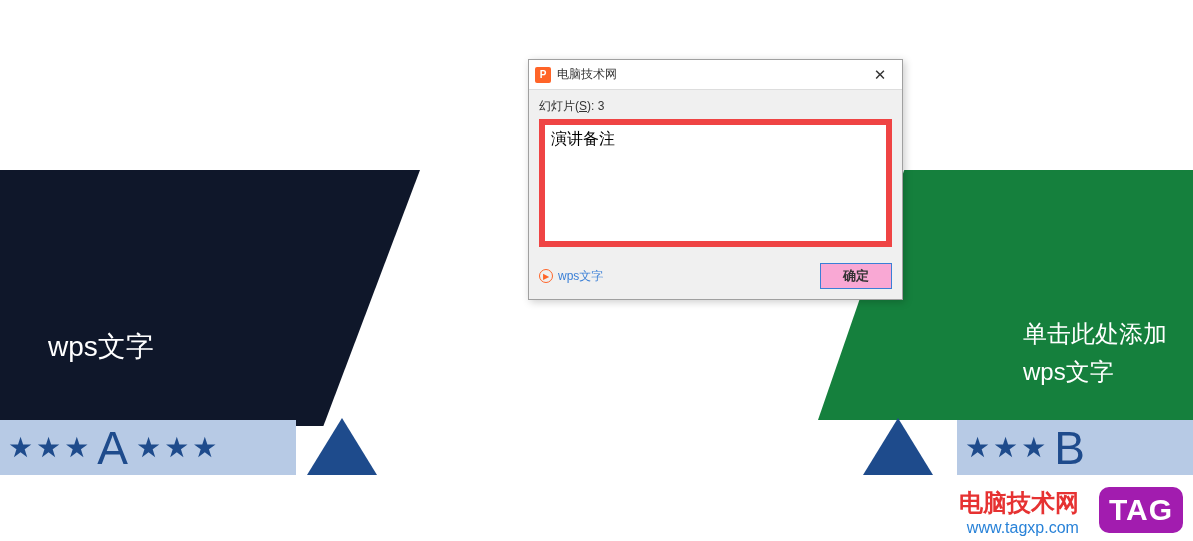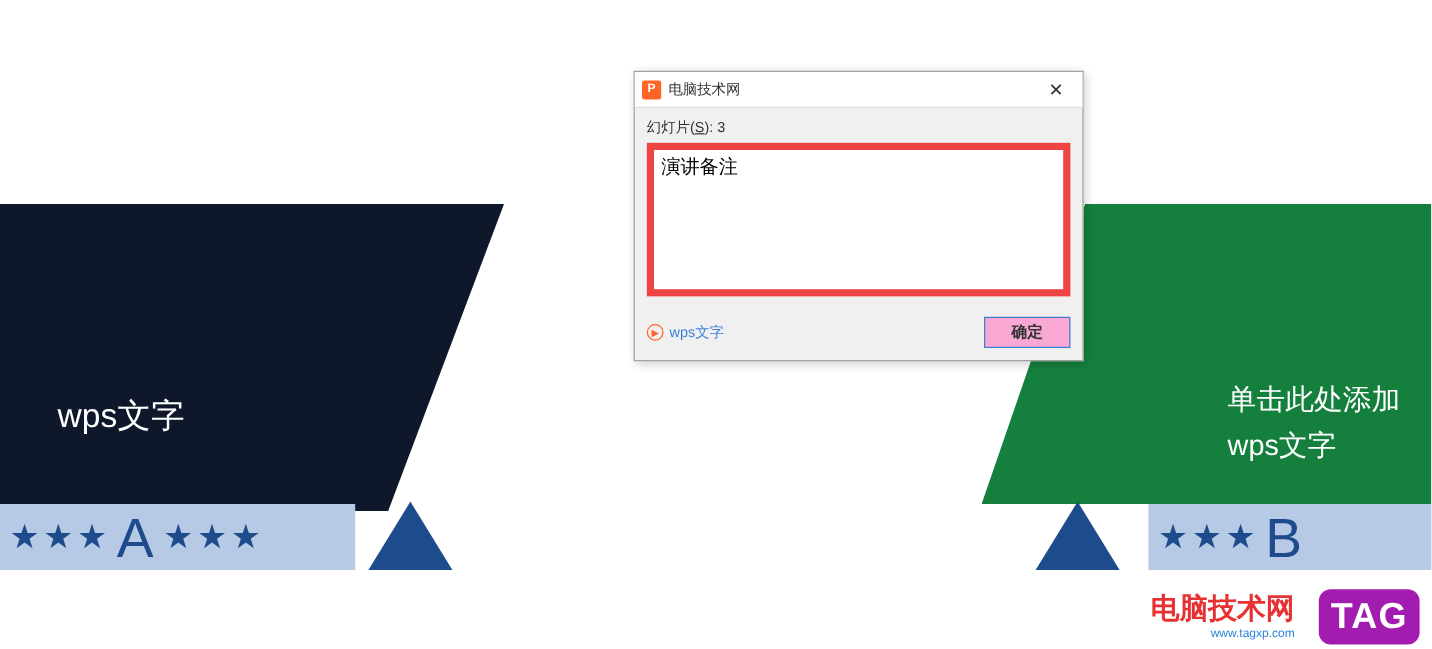--- a/index.html
+++ b/index.html
@@ -228,21 +228,21 @@
       flex-direction: column;
       align-items: flex-end;
     }
     .wm-title {
       color: #e63232;
       font-size: 24px;
       font-weight: bold;
     }
     .wm-url {
       color: #2882d8;
-      font-size: 10px;
+      font-size: 16px;
     }
     .tag-badge {
       background: #a21caf;
       color: #fff;
       font-size: 30px;
       font-weight: bold;
       padding: 6px 10px;
       border-radius: 10px;
       letter-spacing: 1px;
     }

